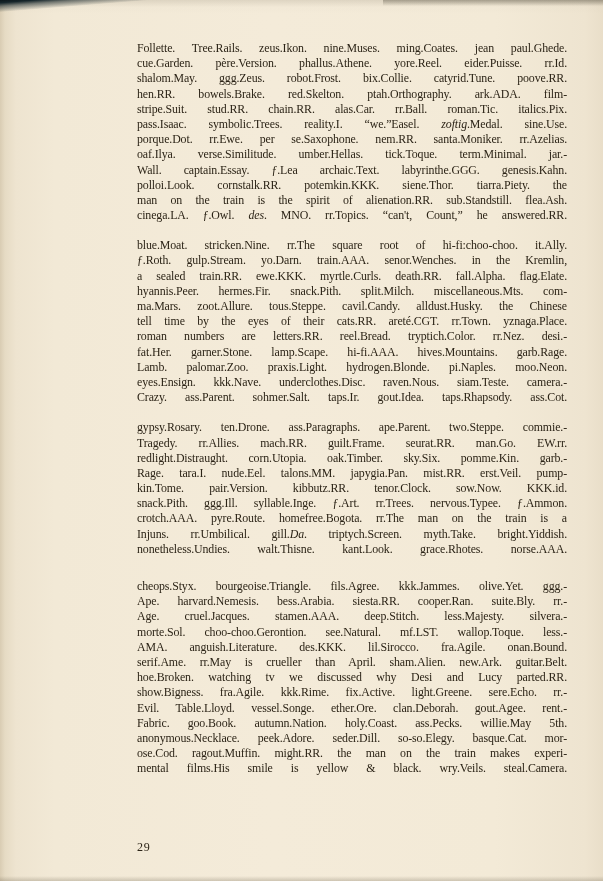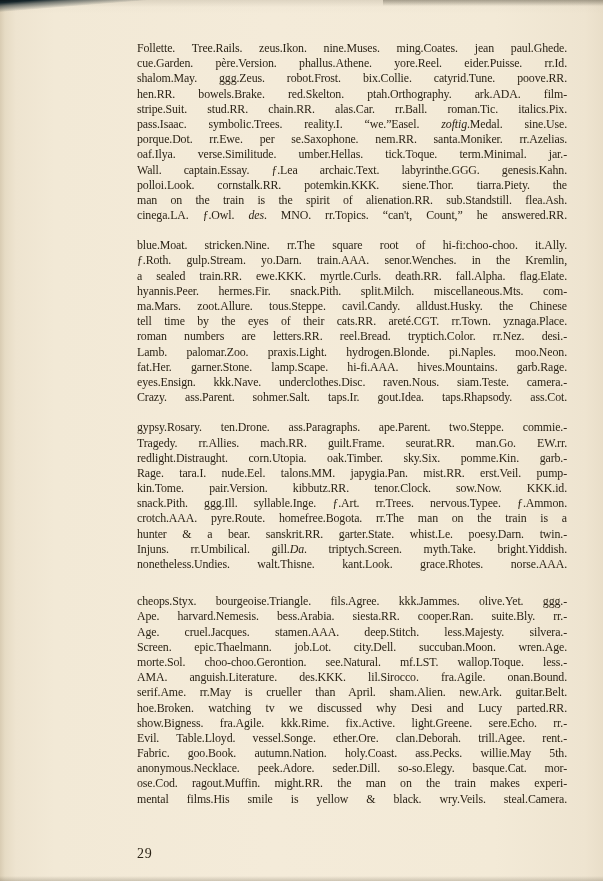--- a/index.html
+++ b/index.html
@@ -57,23 +57,22 @@
     overflow: visible;
     white-space: normal;
   }
   .line i { }
   .page-number {
     position: absolute;
     left: 137px;
     top: 840px;
     color: var(--ink, #2c2417);
     font-family: "Liberation Serif", "DejaVu Serif", serif;
-    font-size: 14px;
+    font-size: 12px;
     letter-spacing: 0.8px;
-    margin-top: 6px;
   }
 </style>
 </head>
 <body>
 
 <div class="page">
   <div class="edge-corner"></div>
   <div class="edge-top-right"></div>
   <div class="edge-bottom"></div>
 
@@ -93,48 +92,46 @@
         <div class="line">cinega.LA. ƒ.Owl. <i>des</i>. MNO. rr.Topics. “can't, Count,” he answered.RR.</div>
       </div>
     <div class="para">
         <div class="line">blue.Moat. stricken.Nine. rr.The square root of hi-fi:choo-choo. it.Ally.</div>
         <div class="line">ƒ.Roth. gulp.Stream. yo.Darn. train.AAA. senor.Wenches. in the Kremlin,</div>
         <div class="line">a sealed train.RR. ewe.KKK. myrtle.Curls. death.RR. fall.Alpha. flag.Elate.</div>
         <div class="line">hyannis.Peer. hermes.Fir. snack.Pith. split.Milch. miscellaneous.Mts. com-</div>
         <div class="line">ma.Mars. zoot.Allure. tous.Steppe. cavil.Candy. alldust.Husky. the Chinese</div>
         <div class="line">tell time by the eyes of their cats.RR. areté.CGT. rr.Town. yznaga.Place.</div>
         <div class="line">roman numbers are letters.RR. reel.Bread. tryptich.Color. rr.Nez. desi.-</div>
+        <div class="line">fat.Her. garner.Stone. lamp.Scape. hi-fi.AAA. hives.Mountains. garb.Rage.</div>
         <div class="line">Lamb. palomar.Zoo. praxis.Light. hydrogen.Blonde. pi.Naples. moo.Neon.</div>
-        <div class="line">fat.Her. garner.Stone. lamp.Scape. hi-fi.AAA. hives.Mountains. garb.Rage.</div>
         <div class="line">eyes.Ensign. kkk.Nave. underclothes.Disc. raven.Nous. siam.Teste. camera.-</div>
         <div class="line">Crazy. ass.Parent. sohmer.Salt. taps.Ir. gout.Idea. taps.Rhapsody. ass.Cot.</div>
       </div>
     <div class="para">
         <div class="line">gypsy.Rosary. ten.Drone. ass.Paragraphs. ape.Parent. two.Steppe. commie.-</div>
         <div class="line">Tragedy. rr.Allies. mach.RR. guilt.Frame. seurat.RR. man.Go. EW.rr.</div>
         <div class="line">redlight.Distraught. corn.Utopia. oak.Timber. sky.Six. pomme.Kin. garb.-</div>
         <div class="line">Rage. tara.I. nude.Eel. talons.MM. japygia.Pan. mist.RR. erst.Veil. pump-</div>
         <div class="line">kin.Tome. pair.Version. kibbutz.RR. tenor.Clock. sow.Now. KKK.id.</div>
         <div class="line">snack.Pith. ggg.Ill. syllable.Inge. ƒ.Art. rr.Trees. nervous.Typee. ƒ.Ammon.</div>
         <div class="line">crotch.AAA. pyre.Route. homefree.Bogota. rr.The man on the train is a</div>
-        <div class="line">hunter &amp; a bear. sanskrit.RR. garter.State. whist.Le. poesy.Darn. twin.-</div>
         <div class="line">Injuns. rr.Umbilical. gill.<i>Da</i>. triptych.Screen. myth.Take. bright.Yiddish.</div>
         <div class="line">nonetheless.Undies. walt.Thisne. kant.Look. grace.Rhotes. norse.AAA.</div>
       </div>
     <div class="para">
         <div class="line">cheops.Styx. bourgeoise.Triangle. fils.Agree. kkk.Jammes. olive.Yet. ggg.-</div>
         <div class="line">Ape. harvard.Nemesis. bess.Arabia. siesta.RR. cooper.Ran. suite.Bly. rr.-</div>
         <div class="line">Age. cruel.Jacques. stamen.AAA. deep.Stitch. less.Majesty. silvera.-</div>
-        <div class="line">Screen. epic.Thaelmann. job.Lot. city.Dell. succuban.Moon. wren.Age.</div>
         <div class="line">morte.Sol. choo-choo.Gerontion. see.Natural. mf.LST. wallop.Toque. less.-</div>
         <div class="line">AMA. anguish.Literature. des.KKK. lil.Sirocco. fra.Agile. onan.Bound.</div>
         <div class="line">serif.Ame. rr.May is crueller than April. sham.Alien. new.Ark. guitar.Belt.</div>
         <div class="line">hoe.Broken. watching tv we discussed why Desi and Lucy parted.RR.</div>
         <div class="line">show.Bigness. fra.Agile. kkk.Rime. fix.Active. light.Greene. sere.Echo. rr.-</div>
-        <div class="line">Evil. Table.Lloyd. vessel.Songe. ether.Ore. clan.Deborah. trill.Agee. rent.-</div>
+        <div class="line">Evil. Table.Lloyd. vessel.Songe. ether.Ore. clan.Deborah. gout.Agee. rent.-</div>
         <div class="line">Fabric. goo.Book. autumn.Nation. holy.Coast. ass.Pecks. willie.May 5th.</div>
         <div class="line">anonymous.Necklace. peek.Adore. seder.Dill. so-so.Elegy. basque.Cat. mor-</div>
         <div class="line">ose.Cod. ragout.Muffin. might.RR. the man on the train makes experi-</div>
         <div class="line">mental films.His smile is yellow &amp; black. wry.Veils. steal.Camera.</div>
       </div>
   </div>
 
   <div class="page-number">29</div>
 </div>
 

